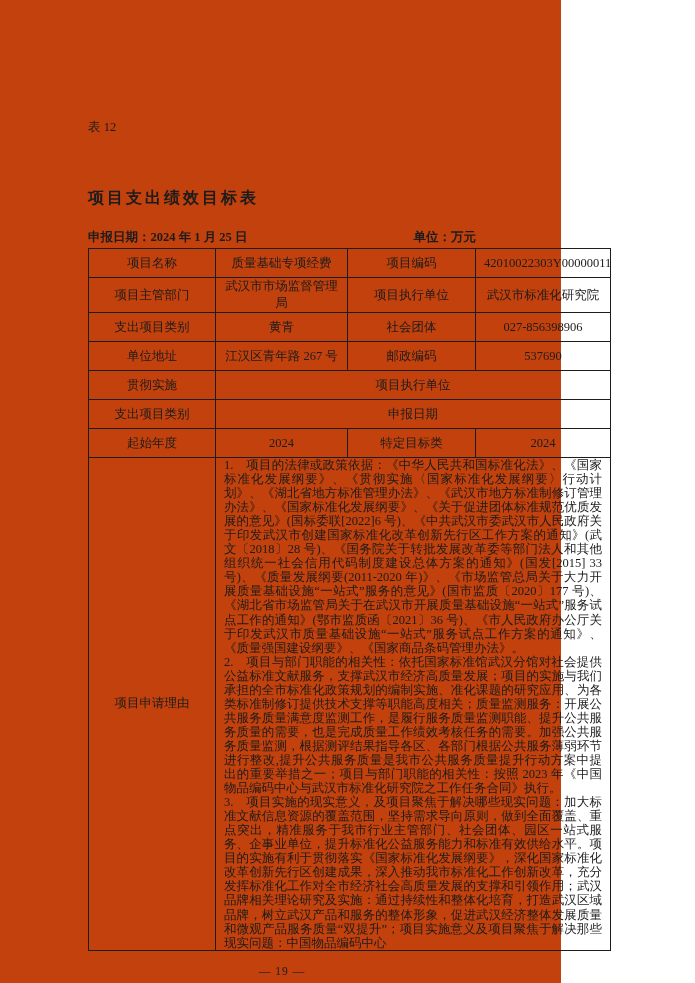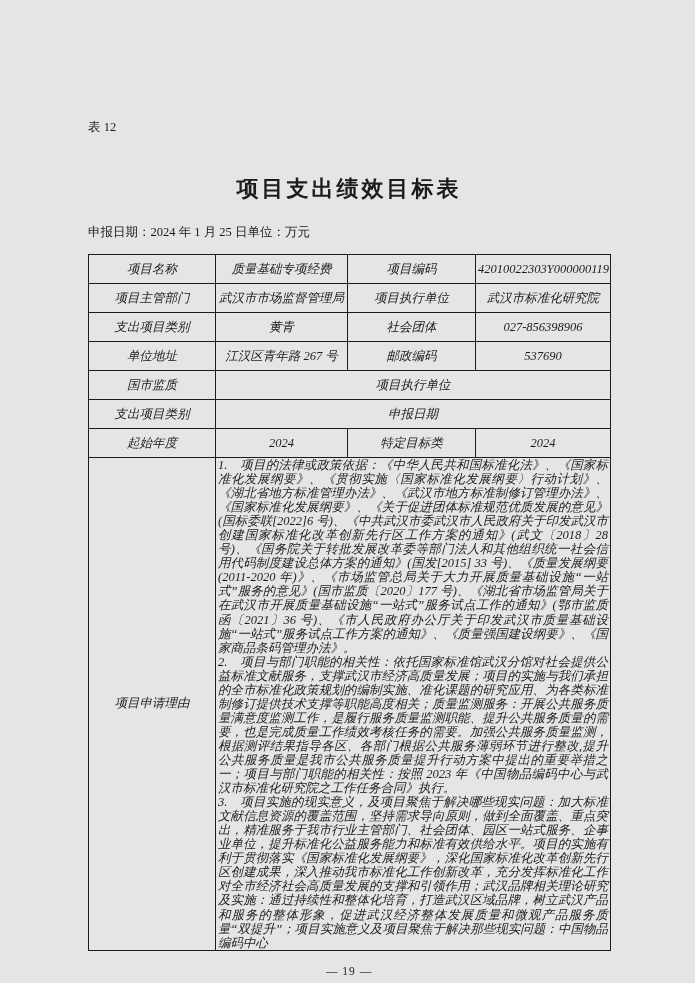--- a/index.html
+++ b/index.html
@@ -1,27 +1,27 @@
 <!DOCTYPE html>
 <html><head>
 <meta charset="utf-8">
 <style>
   html,body{margin:0;padding:0;background:#ffffff;}
   .page{
-    width:695px;height:983px;background:#e5e5e5;position:relative;
+    width:561px;height:983px;background:#c2410c;position:relative;
     box-sizing:border-box;padding:119px 85px 0 88px;
     font-family:"Liberation Serif","DejaVu Serif",serif;color:#1c1c1c;
   }
   .table-label{font-size:12.5px;}
-  .doc-title{text-align:center;font-weight:bold;font-size:22px;letter-spacing:3px;margin-top:38px;}
-  .meta-row{display:flex;justify-content:flex-start;font-size:12.5px;margin-top:20px;margin-bottom:13px;}
+  .doc-title{font-weight:bold;font-size:16px;letter-spacing:3px;margin-top:52px;}
+  .meta-row{display:flex;justify-content:space-between;font-size:12.5px;margin-top:20px;margin-bottom:2px;font-weight:bold;}
   table.main{border-collapse:collapse;width:522px;table-layout:fixed;}
   table.main td{
     border:1.5px solid #1c1c1c;text-align:center;vertical-align:middle;
-    font-size:12.5px;padding:0 2px;height:28px;overflow:hidden;font-style:italic;
+    font-size:12.5px;padding:0 8px;height:28px;overflow:hidden;
   }
   td.reason-label{height:420px;}
   td.reason-cell{
     text-align:justify;vertical-align:top;padding:1px 5px 0 5px;
     font-size:11.4px;line-height:14.05px;height:auto;
   }
   .para{text-align:justify;text-justify:inter-ideograph;}
   .footer{text-align:center;font-size:11.5px;margin-top:14px;letter-spacing:1px;}
 </style>
 </head>
@@ -64,21 +64,21 @@
         <td>社会团体</td>
         <td>027-856398906</td>
       </tr>
       <tr>
         <td>单位地址</td>
         <td>江汉区青年路 267 号</td>
         <td>邮政编码</td>
         <td>537690</td>
       </tr>
       <tr>
-        <td>国市监质</td>
+        <td>贯彻实施</td>
         <td colspan="3">项目执行单位</td>
       </tr>
       <tr>
         <td>支出项目类别</td>
         <td colspan="3">申报日期</td>
       </tr>
       <tr>
         <td>起始年度</td>
         <td>2024</td>
         <td>特定目标类</td>

